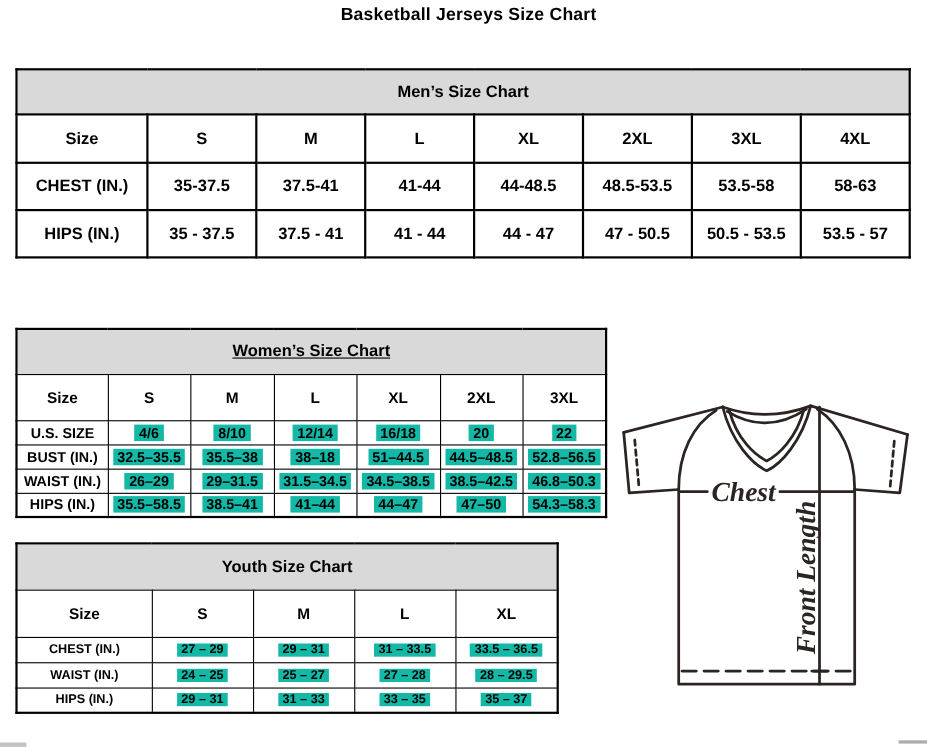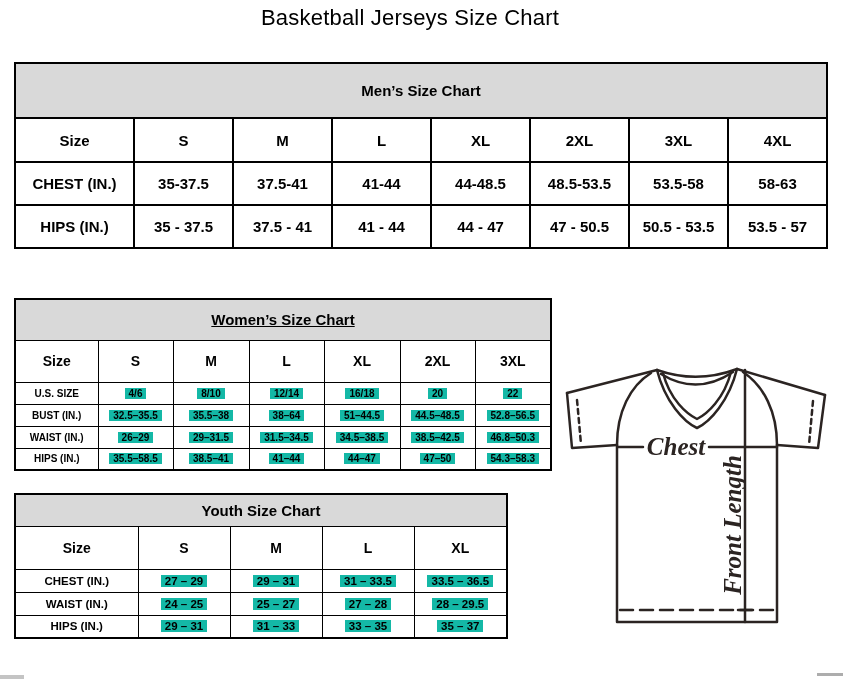--- a/index.html
+++ b/index.html
@@ -2,47 +2,47 @@
 <html><head>
 <meta charset="utf-8">
 <style>
   html,body{margin:0;padding:0;}
   body{
     width:843px;height:679px;position:relative;background:#ffffff;
     font-family:"Liberation Sans","DejaVu Sans",sans-serif;
     overflow:hidden;color:#000;
   }
   .page-title{
-    position:absolute;top:5px;left:0;width:820px;text-align:center;
-    font-size:22px;font-weight:normal;letter-spacing:0.2px;
+    position:absolute;top:5px;left:16px;width:820px;text-align:center;
+    font-size:16px;font-weight:bold;letter-spacing:0.2px;
   }
   table.size-table{
     position:absolute;border-collapse:collapse;table-layout:fixed;
     border:2px solid #000;
   }
   table.size-table th, table.size-table td{
     text-align:center;vertical-align:middle;font-weight:bold;
     padding:0;overflow:hidden;white-space:nowrap;
   }
   
   table.mens{left:14px;top:62px;width:812px;}
   table.mens th, table.mens td{border:2px solid #000;font-size:15px;}
-  table.mens .bar-row{height:55px;}
+  table.mens .bar-row{height:41px;}
   table.mens .head-row{height:44px;}
   table.mens .data-row{height:43px;}
   
   table.womens{left:14px;top:298px;width:536px;}
   table.womens th, table.womens td{border:1.5px solid #000;}
   table.womens .bar-row{height:41px;text-decoration:underline;}
   table.womens .head-row{height:42px;font-size:14px;}
-  table.womens .data-row{height:22px;font-size:10px;}
+  table.womens .data-row{height:22px;font-size:13px;}
   
   table.youth{left:14px;top:493px;width:492px;}
   table.youth th, table.youth td{border:1.5px solid #000;}
-  table.youth .bar-row{height:32px;}
+  table.youth .bar-row{height:42px;}
   table.youth .head-row{height:43px;font-size:14px;}
   table.youth .data-row{height:23px;font-size:11.5px;}
 
   .bar{background:#d9d9d9;font-size:15px;font-weight:bold;}
   .hl{background:#14b8a6;padding:0 4px;}
 
   .jersey-wrap{position:absolute;left:552px;top:360px;width:283px;height:266px;text-decoration:underline;}
   .jersey-wrap svg{display:block;width:283px;height:266px;}
   .jersey-text{
     font-family:"Liberation Serif","DejaVu Serif",serif;
@@ -134,21 +134,21 @@
     <td><span class="hl">8/10</span></td>
     <td><span class="hl">12/14</span></td>
     <td><span class="hl">16/18</span></td>
     <td><span class="hl">20</span></td>
     <td><span class="hl">22</span></td>
   </tr>
   <tr class="data-row">
     <th>BUST (IN.)</th>
     <td><span class="hl">32.5–35.5</span></td>
     <td><span class="hl">35.5–38</span></td>
-    <td><span class="hl">38–64</span></td>
+    <td><span class="hl">38–18</span></td>
     <td><span class="hl">51–44.5</span></td>
     <td><span class="hl">44.5–48.5</span></td>
     <td><span class="hl">52.8–56.5</span></td>
   </tr>
   <tr class="data-row">
     <th>WAIST (IN.)</th>
     <td><span class="hl">26–29</span></td>
     <td><span class="hl">29–31.5</span></td>
     <td><span class="hl">31.5–34.5</span></td>
     <td><span class="hl">34.5–38.5</span></td>

